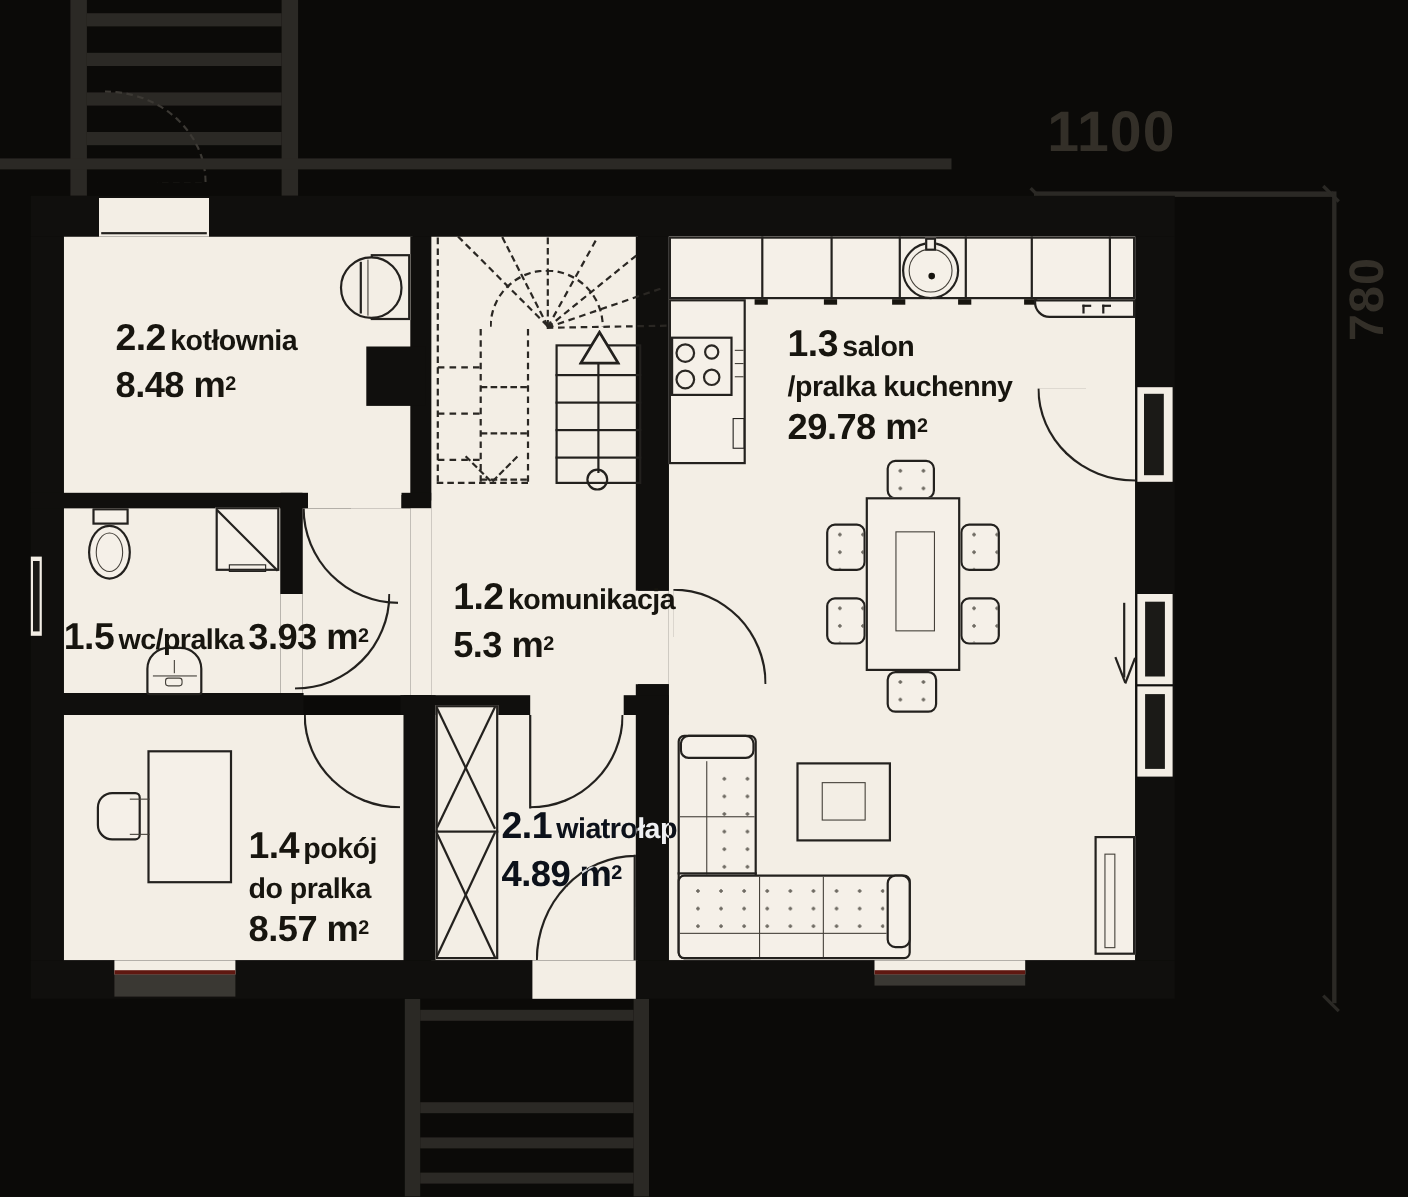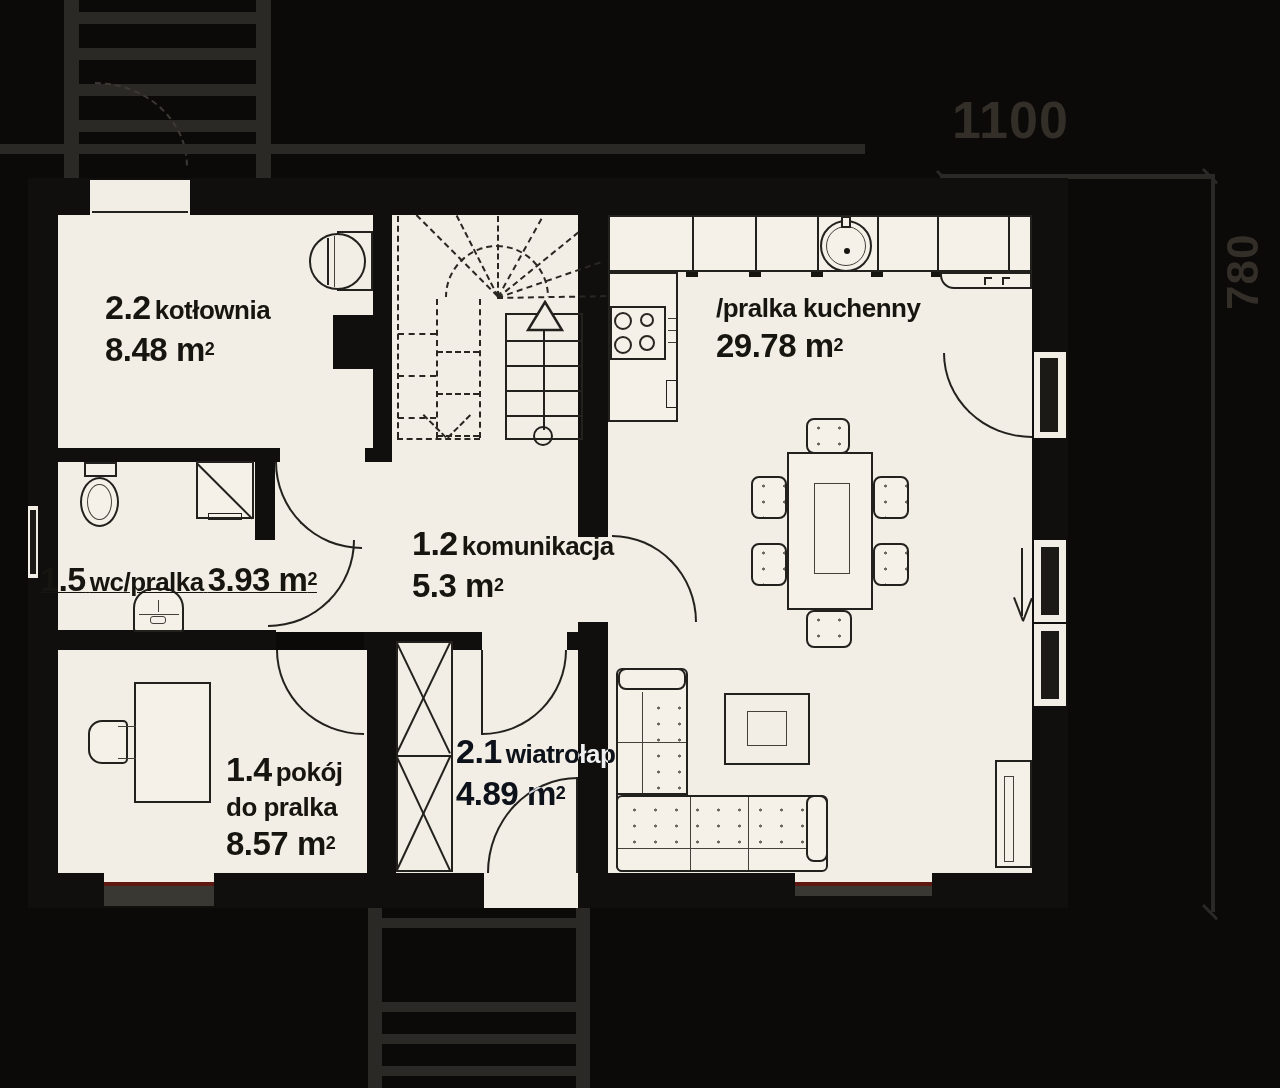--- a/index.html
+++ b/index.html
@@ -236,34 +236,35 @@
   <div class="abs" style="left:1004px;top:776px;width:10px;height:86px;border:1.5px solid #45413a;"></div>
 
   <div class="abs lnv" style="left:1021px;top:548px;height:68px;"></div>
   <div class="abs rot lnh" style="left:1022px;top:621px;width:25px;transform:rotate(-111deg);"></div>
   <div class="abs rot lnh" style="left:1022px;top:621px;width:25px;transform:rotate(-69deg);"></div>
 
   <div class="rlabel" style="left:105px;top:286px;">
     <div><span class="rnum">2.2</span> <span class="rname">kotłownia</span></div>
     <div><span class="rarea">8.48 m</span><sup>2</sup></div>
   </div>
-  <div class="rlabel" style="left:40px;top:558px;text-decoration:underline;">
+  <div class="rlabel" style="left:58px;top:558px;">
     <span class="rnum">1.5</span> <span class="rname">wc/pralka</span> <span class="rarea">3.93 m</span><sup>2</sup>
   </div>
   <div class="rlabel" style="left:412px;top:522px;">
     <div><span class="rnum">1.2</span> <span class="rname">komunikacja</span></div>
     <div><span class="rarea">5.3 m</span><sup>2</sup></div>
   </div>
   <div class="rlabel" style="left:226px;top:748px;">
     <div><span class="rnum">1.4</span> <span class="rname">pokój</span></div>
     <div><span class="rname">do pralka</span></div>
     <div><span class="rarea">8.57 m</span><sup>2</sup></div>
   </div>
   <div class="rlabel blend" style="left:456px;top:730px;">
     <div><span class="rnum">2.1</span> <span class="rname">wiatrołap</span></div>
     <div><span class="rarea">4.89 m</span><sup>2</sup></div>
   </div>
   <div class="rlabel" style="left:716px;top:292px;">
+    <div><span class="rnum">1.3</span> <span class="rname">salon</span></div>
     <div><span class="rname">/pralka kuchenny</span></div>
     <div><span class="rarea">29.78 m</span><sup>2</sup></div>
   </div>
 
 </div>
 
 </body></html>

